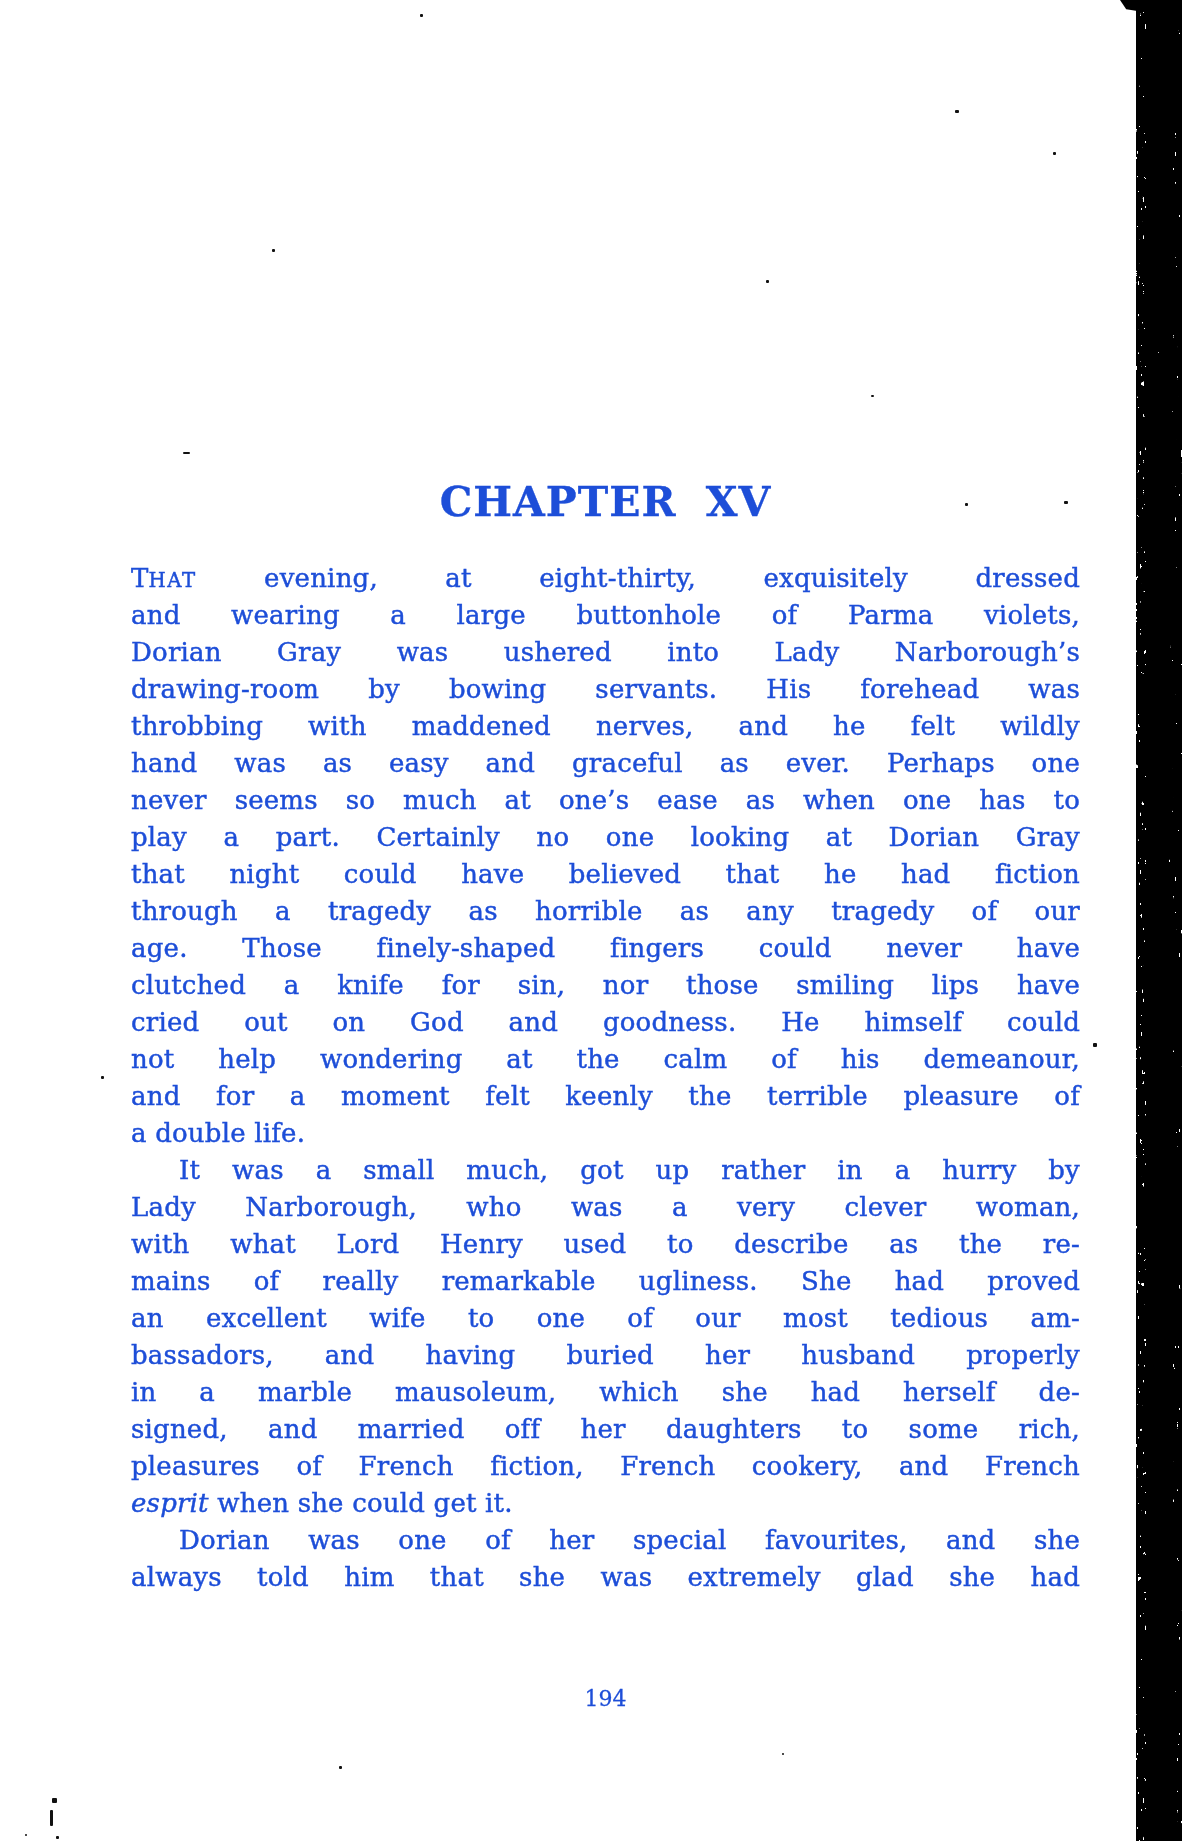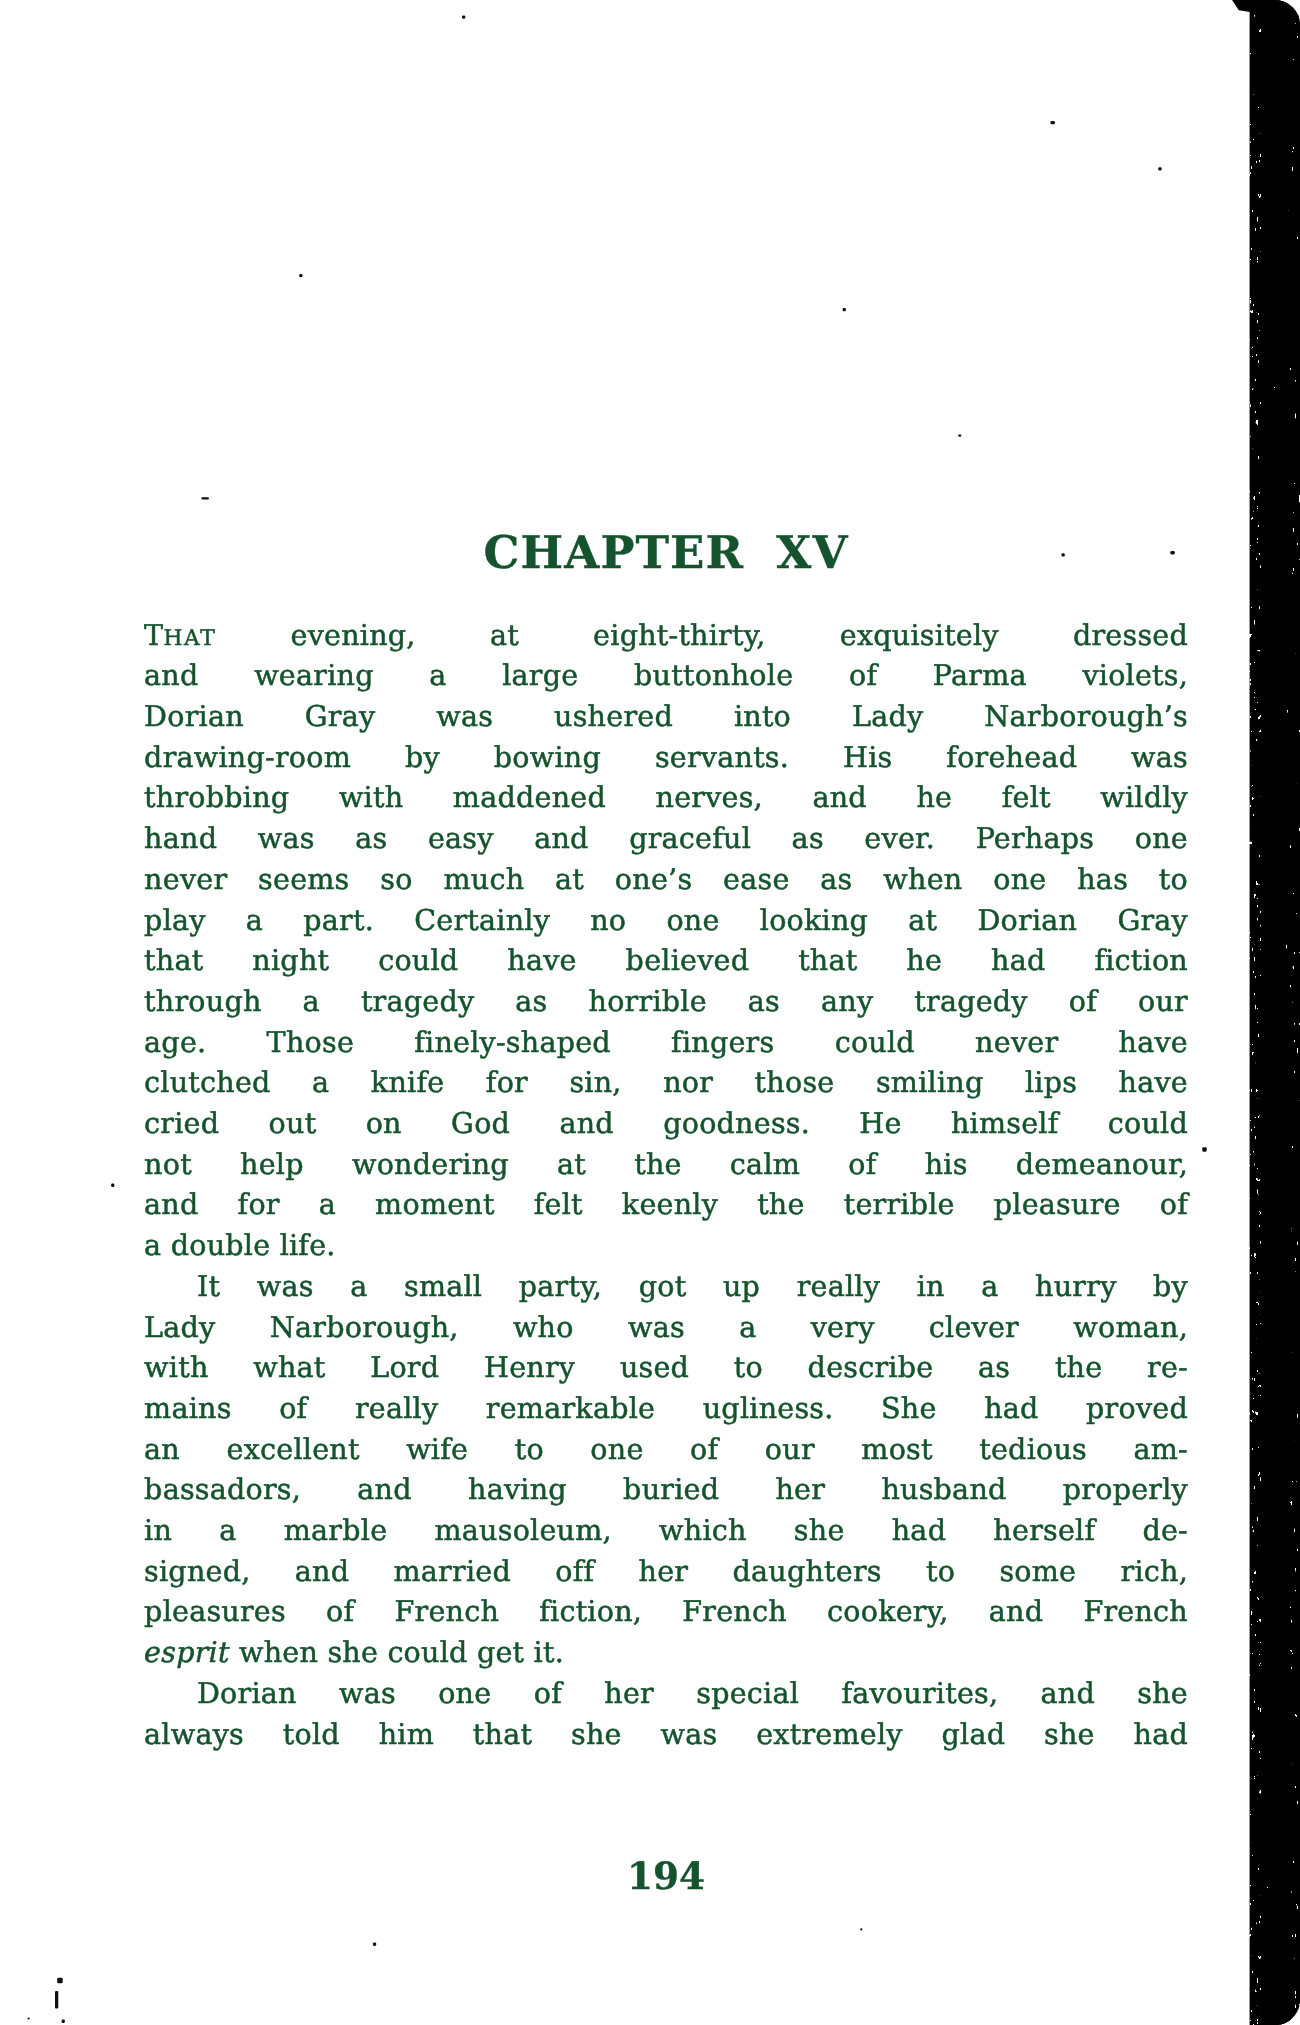--- a/index.html
+++ b/index.html
@@ -7,22 +7,21 @@
     padding: 0;
     background: #ffffff;
   }
   .page {
     position: relative;
     width: 1182px;
     height: 1841px;
     background: #ffffff;
     overflow: hidden;
     font-family: "DejaVu Serif", "Liberation Serif", serif;
-    color: #14532d;
-    border-radius: 23px;
+    color: #1d4ed8;
   }
   
   .heading {
     position: absolute;
     left: 131px;
     top: 478px;
     width: 949px;
     margin: 0;
     text-align: center;
     font-size: 41px;
@@ -61,22 +60,22 @@
     letter-spacing: 1.5px;
   }
   .italic { font-style: italic; }
   
   .pagenum {
     position: absolute;
     left: 131px;
     top: 1686px;
     width: 949px;
     text-align: center;
-    font-size: 34px;
-    font-weight: bold;
+    font-size: 22px;
+    font-weight: normal;
     -webkit-text-stroke: 0.3px currentColor;
   }
   
   .band {
     position: absolute;
     top: 0;
     right: 0;
     width: 46px;
     height: 1841px;
     pointer-events: none;
@@ -113,21 +112,21 @@
       <div class="line"><span>never seems so much at one’s ease as when one has to</span></div>
       <div class="line"><span>play a part.  Certainly no one looking at Dorian Gray</span></div>
       <div class="line"><span>that night could have believed that he had fiction</span></div>
       <div class="line"><span>through a tragedy as horrible as any tragedy of our</span></div>
       <div class="line"><span>age.  Those finely-shaped fingers could never have</span></div>
       <div class="line"><span>clutched a knife for sin, nor those smiling lips have</span></div>
       <div class="line"><span>cried out on God and goodness.  He himself could</span></div>
       <div class="line"><span>not help wondering at the calm of his demeanour,</span></div>
       <div class="line"><span>and for a moment felt keenly the terrible pleasure of</span></div>
       <div class="line no-just"><span>a double life.</span></div>
-      <div class="line indent"><span>It was a small party, got up really in a hurry by</span></div>
+      <div class="line indent"><span>It was a small much, got up rather in a hurry by</span></div>
       <div class="line"><span>Lady Narborough, who was a very clever woman,</span></div>
       <div class="line"><span>with what Lord Henry used to describe as the re-</span></div>
       <div class="line"><span>mains of really remarkable ugliness.  She had proved</span></div>
       <div class="line"><span>an excellent wife to one of our most tedious am-</span></div>
       <div class="line"><span>bassadors, and having buried her husband properly</span></div>
       <div class="line"><span>in a marble mausoleum, which she had herself de-</span></div>
       <div class="line"><span>signed, and married off her daughters to some rich,</span></div>
       <div class="line"><span>pleasures of French fiction, French cookery, and French</span></div>
       <div class="line no-just"><span class="italic">esprit</span><span> when she could get it.</span></div>
       <div class="line indent"><span>Dorian was one of her special favourites, and she</span></div>

